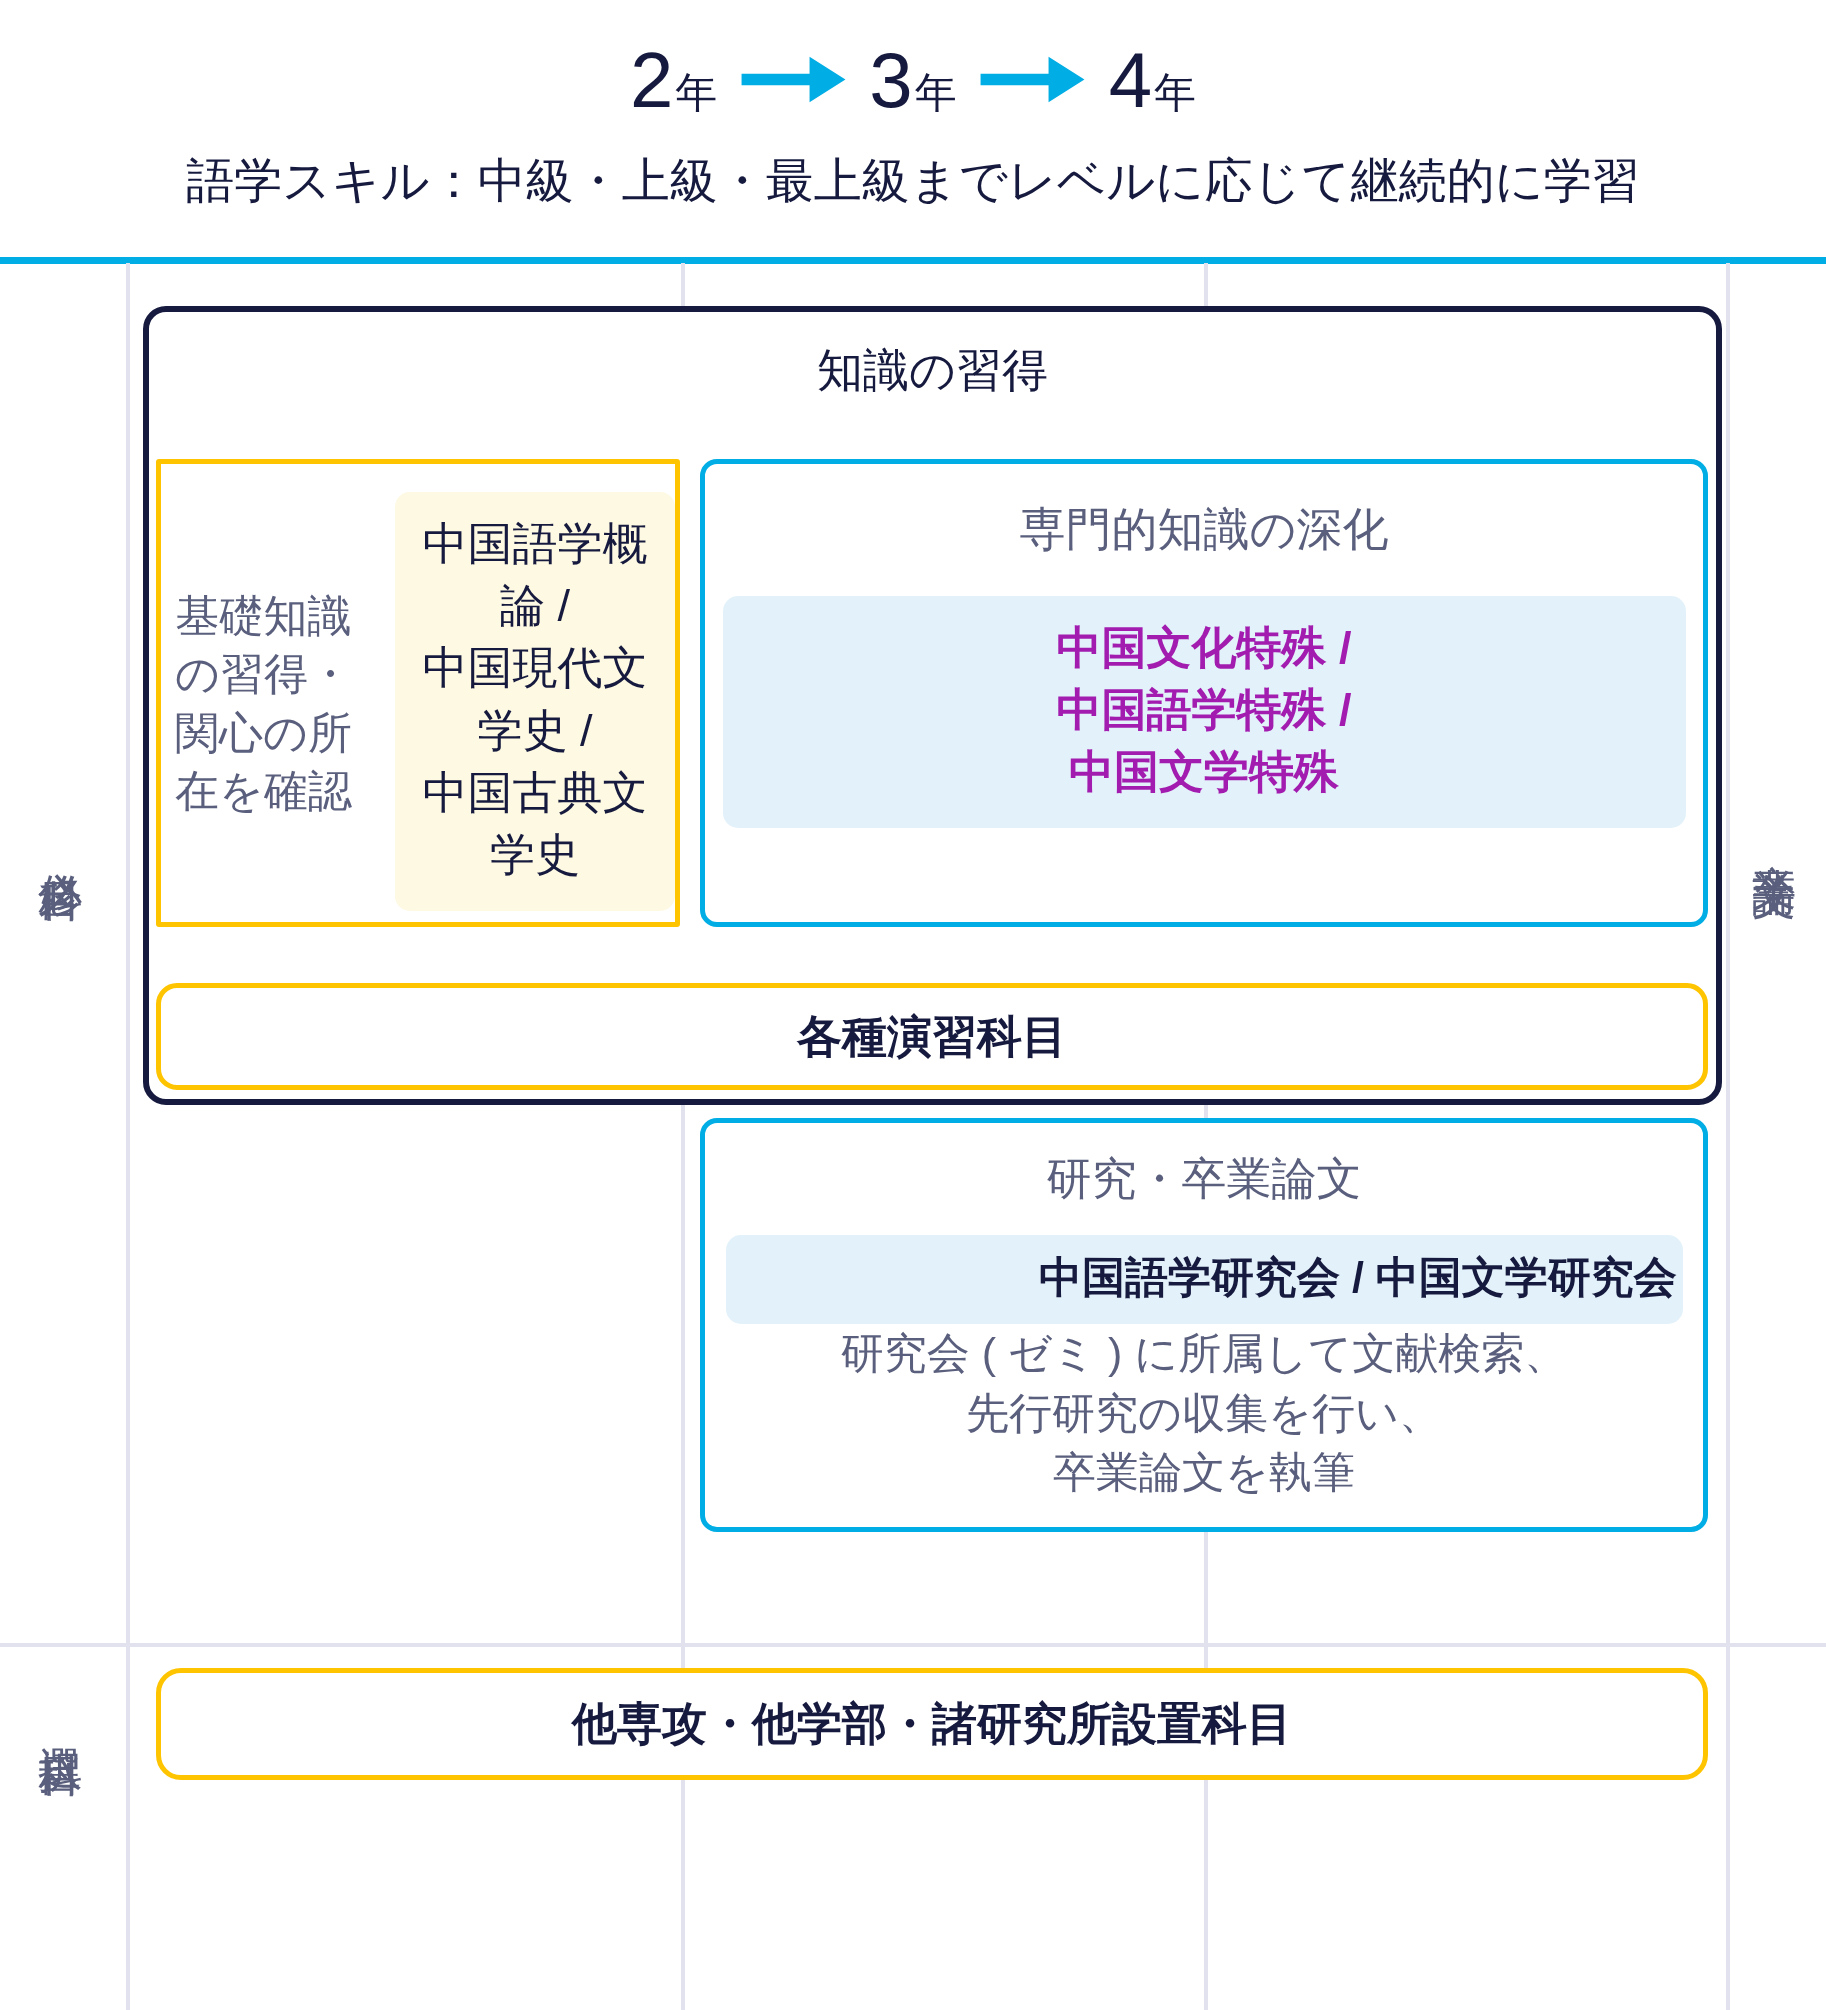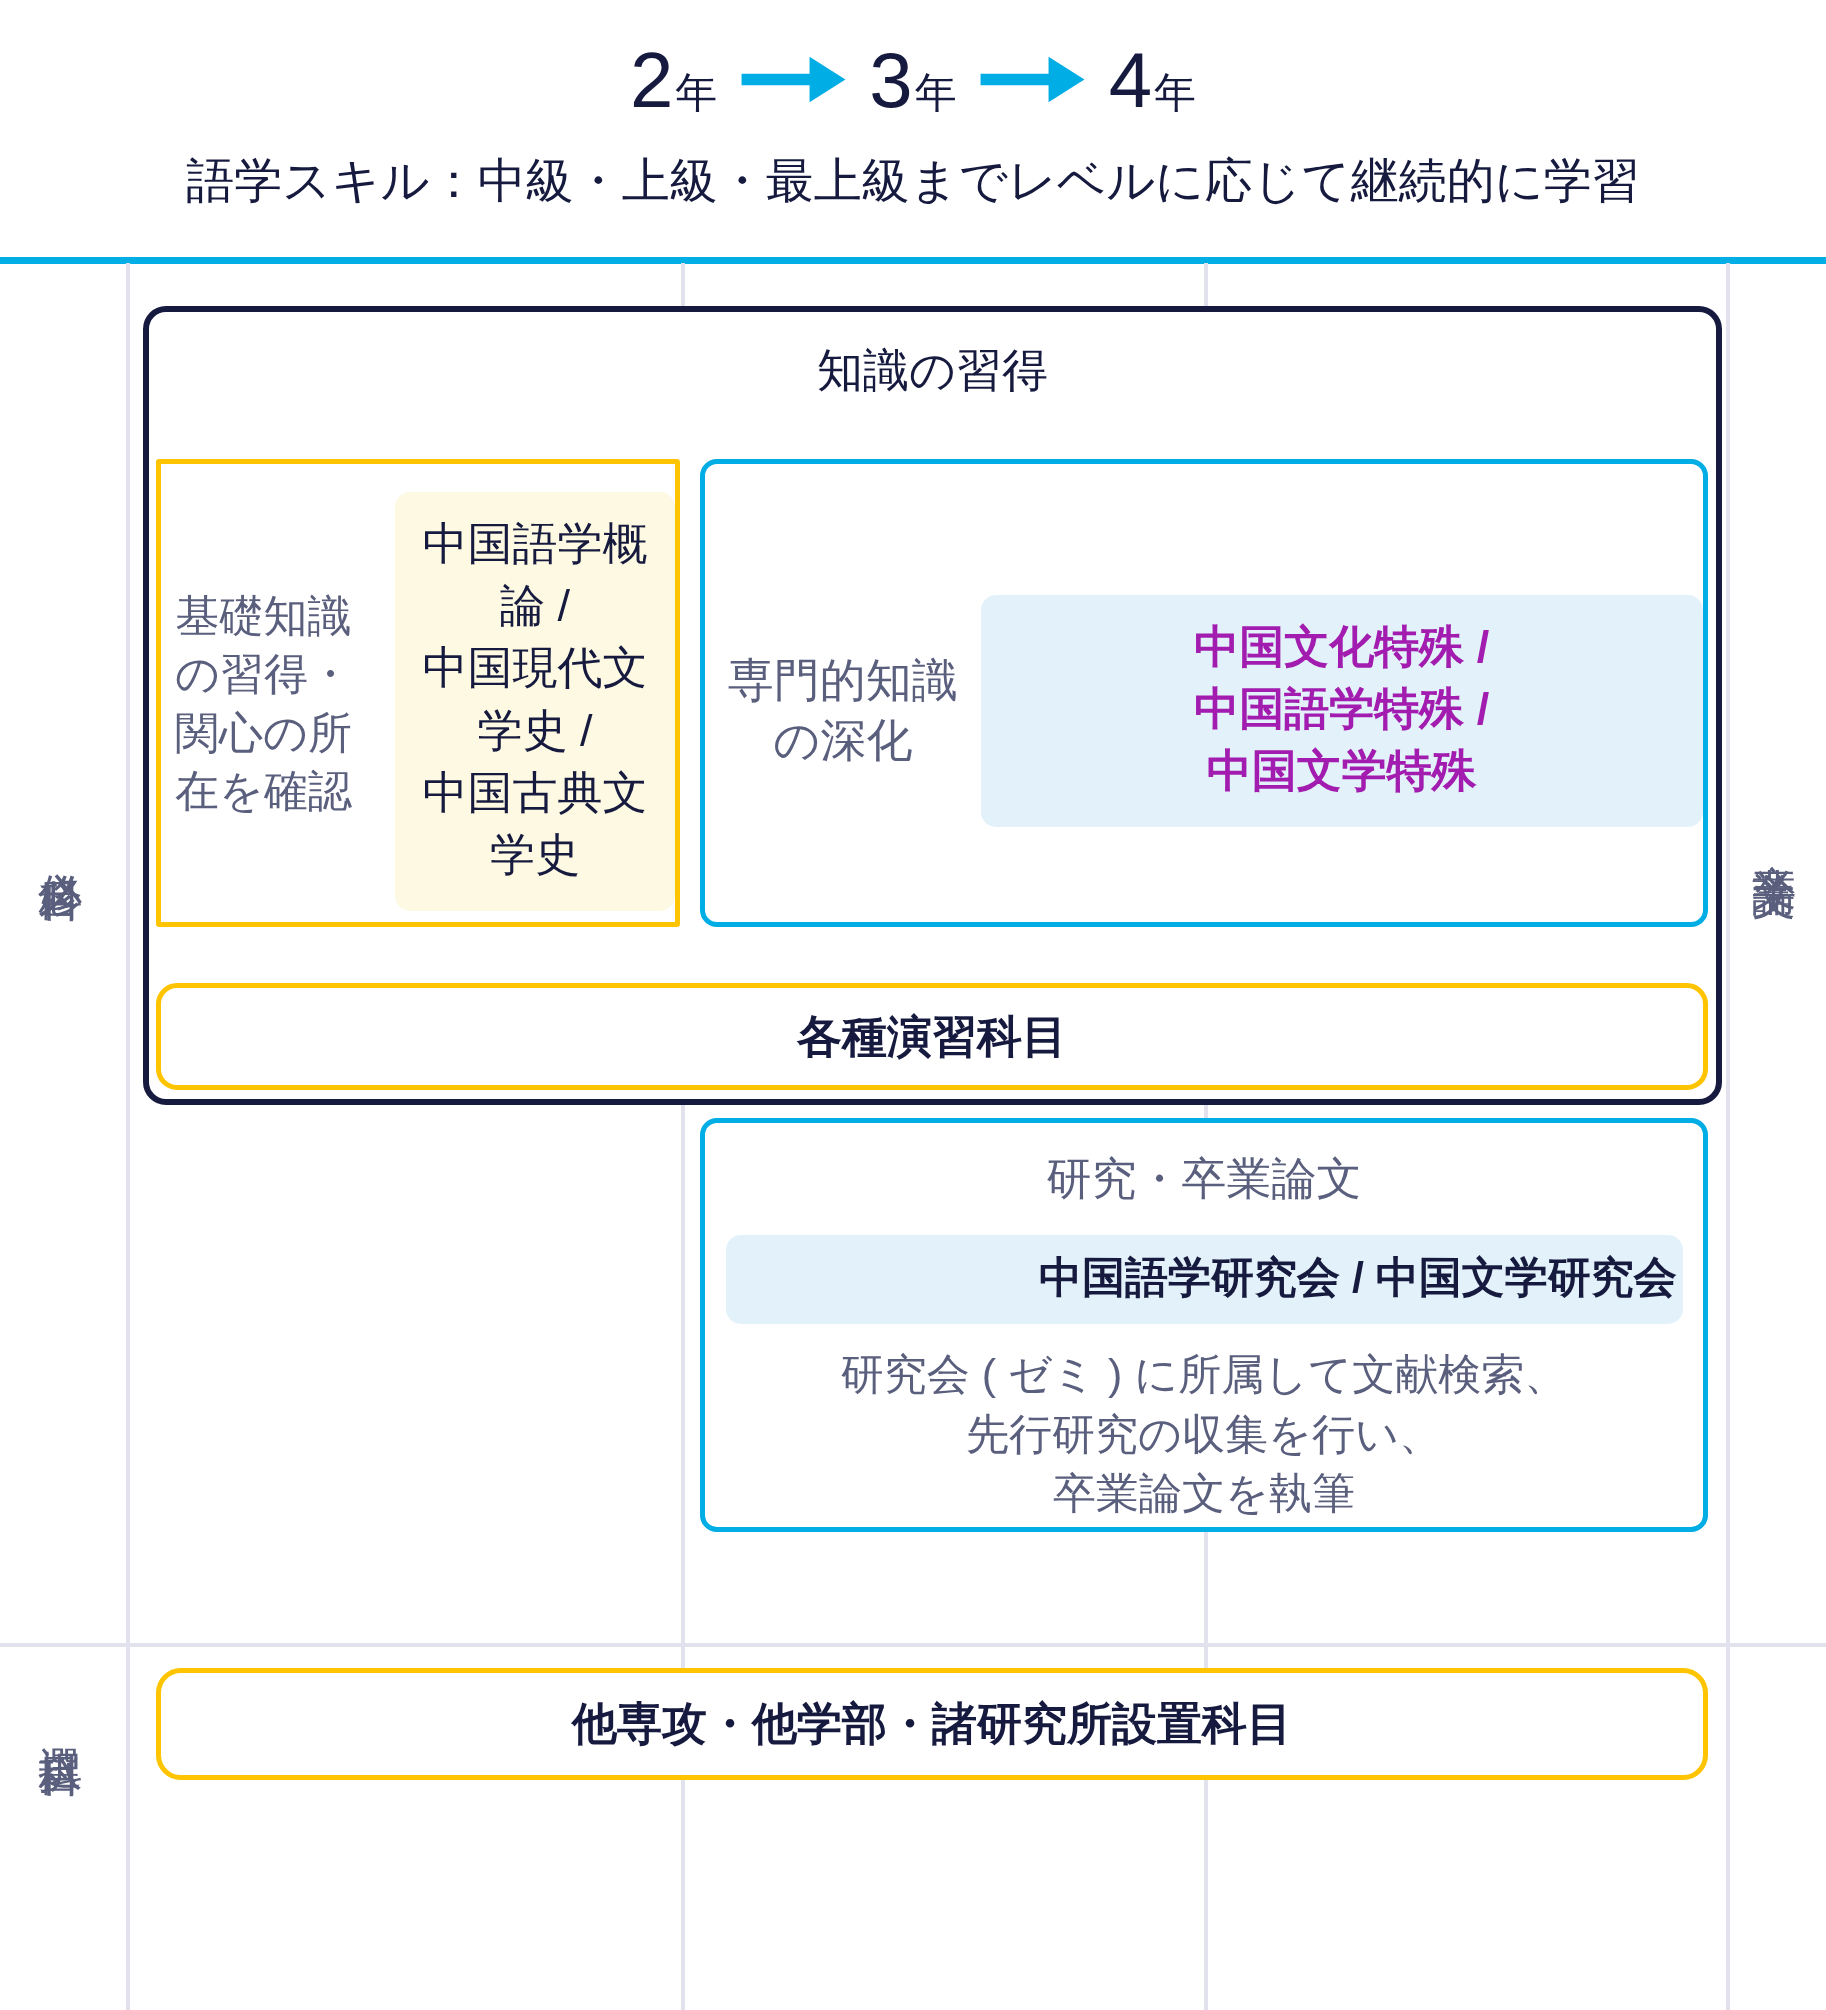--- a/index.html
+++ b/index.html
@@ -165,21 +165,21 @@
 
   
   .cyan-box {
     position: absolute;
     left: 700px; top: 459px;
     width: 1008px; height: 468px;
     border: 5.7px solid #00ADE4;
     border-radius: 17px;
     background: #ffffff;
     display: flex;
-    flex-direction: row;
+    flex-direction: column;
     align-items: center;
   }
   .cyan-heading {
     margin-top: 36px;
     font-size: 46px;
     line-height: 1.3;
     text-align: center;
     color: #5A5F7D;
   }
   .cyan-courses {
@@ -238,21 +238,20 @@
     background: #E3F2FA;
     border-radius: 15px;
     padding: 15px 5.7px 19px;
     font-size: 43px;
     line-height: 1.3;
     font-weight: bold;
     text-align: right;
     color: #161A3E;
   }
   .research-desc {
-    margin-top: 21px;
     font-size: 43px;
     line-height: 1.38;
     text-align: center;
     color: #5A5F7D;
     white-space: pre-line;
   }
 
   
   .elective-bar {
     position: absolute;

